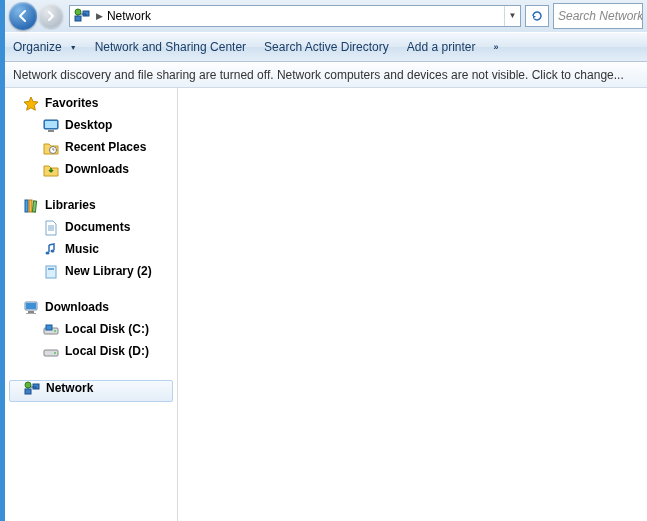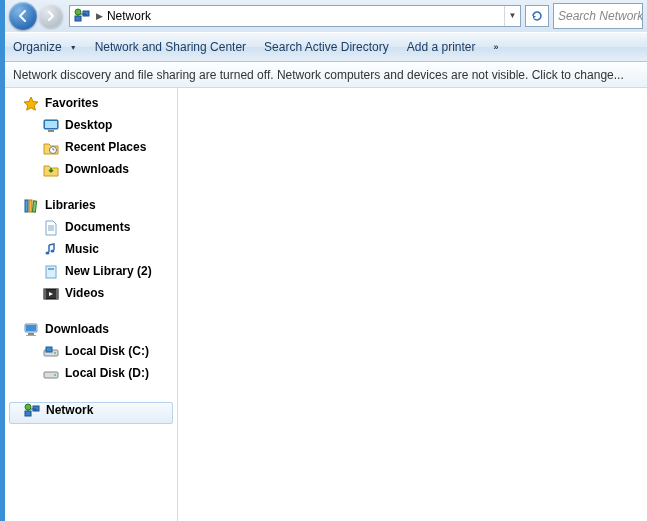--- a/index.html
+++ b/index.html
@@ -165,31 +165,20 @@
       </div>
       <div class="tree-leaf">
         <span class="ico">
             <svg viewBox="0 0 16 16">
               <rect x="3" y="2" width="10" height="12" fill="#d9effd" stroke="#6fa8d4"></rect>
               <rect x="5" y="4" width="6" height="2" fill="#6fa8d4"></rect>
             </svg>
           </span>
         <span>New Library (2)</span>
       </div>
-      <div class="tree-leaf">
-        <span class="ico">
-            <svg viewBox="0 0 16 16">
-              <rect x="1" y="3" width="14" height="10" fill="#333" stroke="#000"></rect>
-              <rect x="1" y="3" width="2" height="10" fill="#666"></rect>
-              <rect x="13" y="3" width="2" height="10" fill="#666"></rect>
-              <path d="M6 6l4 2-4 2z" fill="#fff"></path>
-            </svg>
-          </span>
-        <span>Videos</span>
-      </div>
     </div>
 
     <div class="tree-group">
       <div class="tree-header">
         <span class="ico">
             <svg viewBox="0 0 16 16">
               <rect x="2" y="2" width="12" height="8" rx="1" fill="#d9e9f7" stroke="#6a8daf"></rect>
               <rect x="3" y="3" width="10" height="6" fill="#3d8fd6"></rect>
               <rect x="5" y="11" width="6" height="2" fill="#888"></rect>
               <rect x="3" y="13" width="10" height="1" fill="#aaa"></rect>

